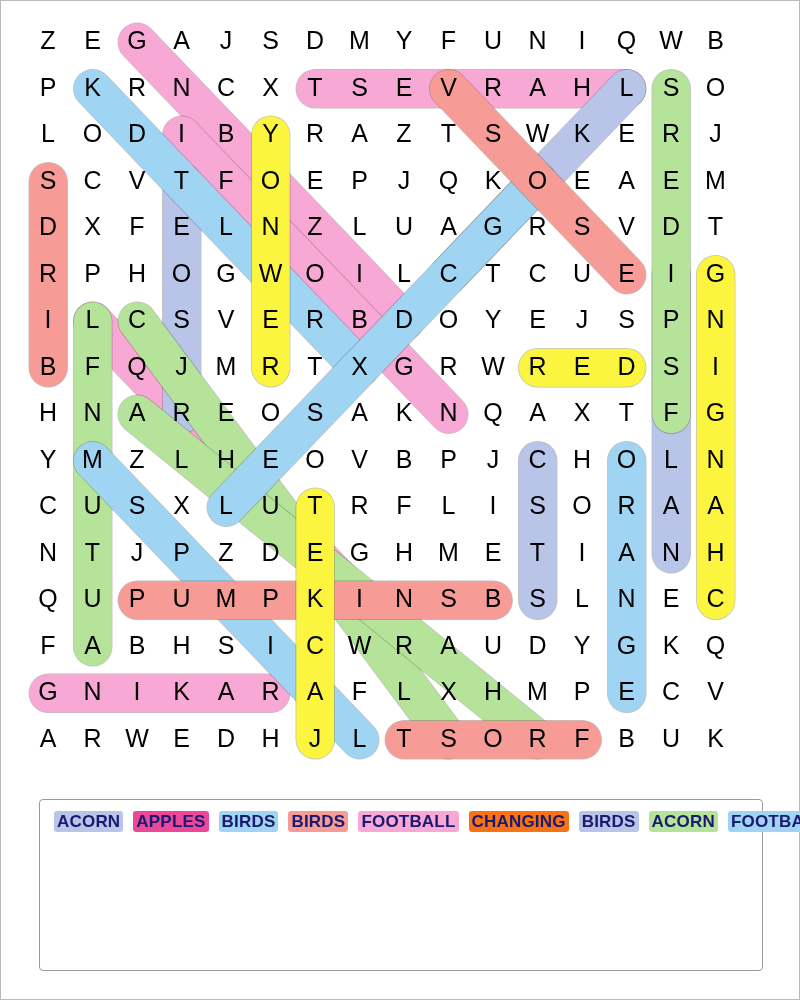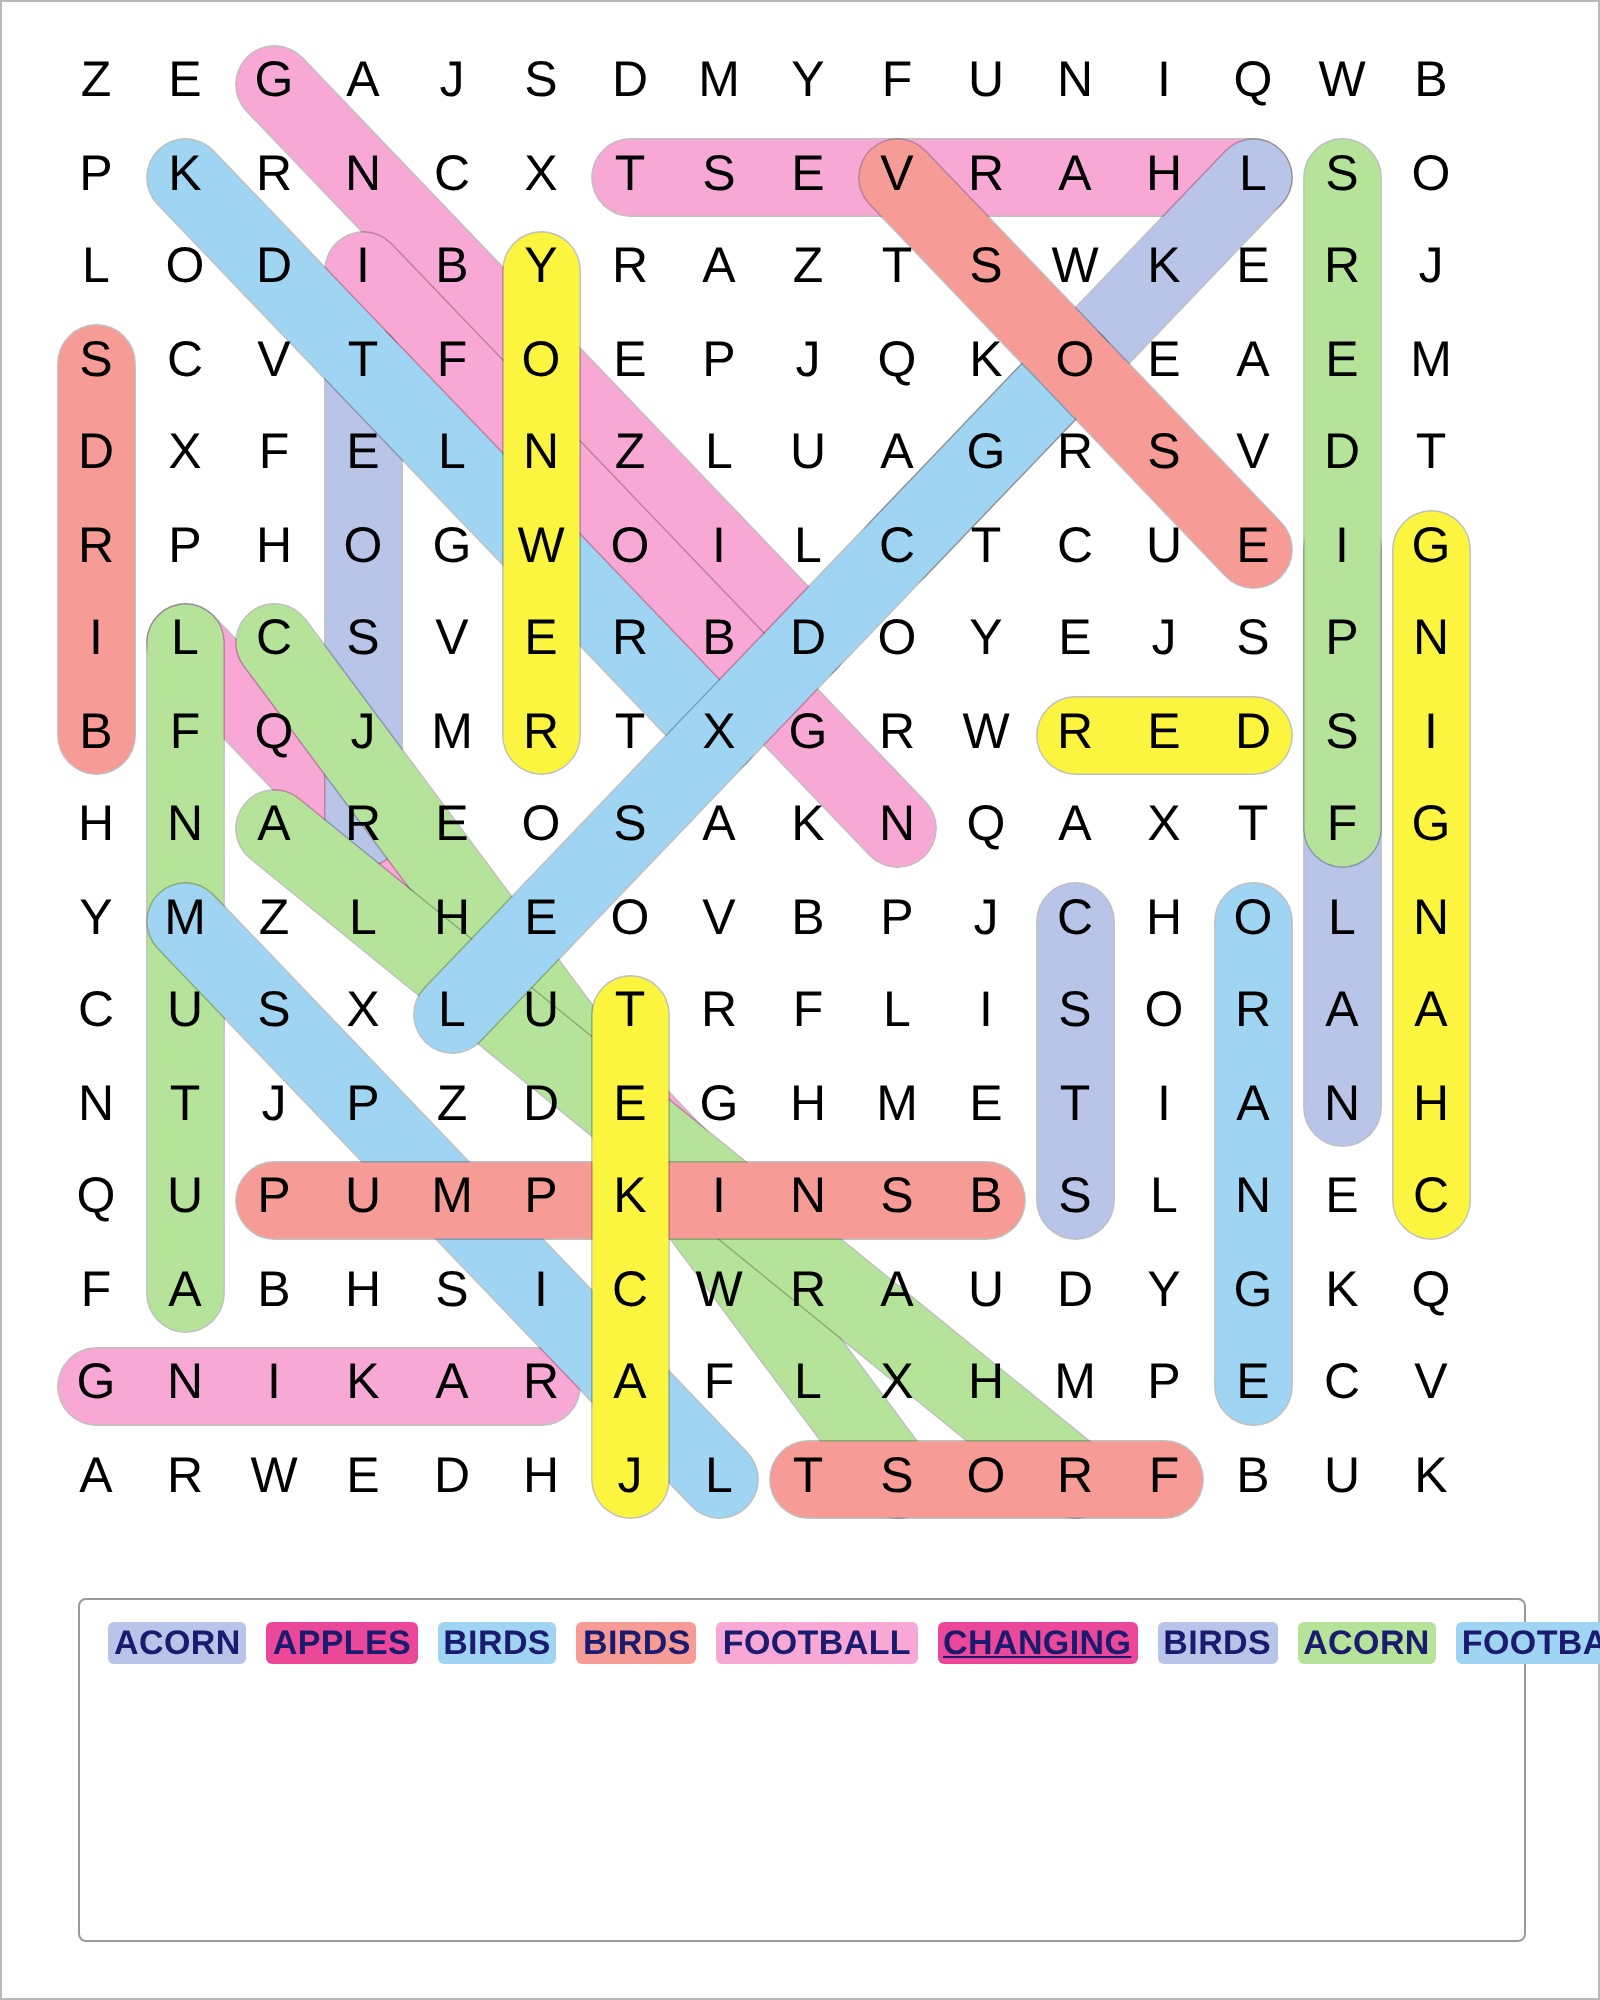--- a/index.html
+++ b/index.html
@@ -389,20 +389,20 @@
       </div>
   </div>
 
   <div id="legend">
     <div id="legend-grid">
         <div class="legend-item"><span style="background: rgb(184, 196, 232); margin-top: 16px;">ACORN</span></div>
         <div class="legend-item"><span style="background: #ec4899;">APPLES</span></div>
         <div class="legend-item"><span style="background: rgb(159, 212, 242);">BIRDS</span></div>
         <div class="legend-item"><span style="background: rgb(247, 155, 150);">BIRDS</span></div>
         <div class="legend-item"><span style="background: rgb(247, 168, 212);">FOOTBALL</span></div>
-        <div class="legend-item"><span style="background: #ec4899; text-decoration: underline;">CHANGING</span></div>
+        <div class="legend-item"><span style="background: #f97316;">CHANGING</span></div>
         <div class="legend-item"><span style="background: rgb(184, 196, 232);">BIRDS</span></div>
         <div class="legend-item"><span style="background: rgb(181, 227, 154);">ACORN</span></div>
         <div class="legend-item"><span style="background: rgb(159, 212, 242);">FOOTBALL</span></div>
       </div>
   </div>
 
 </div>
 
 </body></html>

